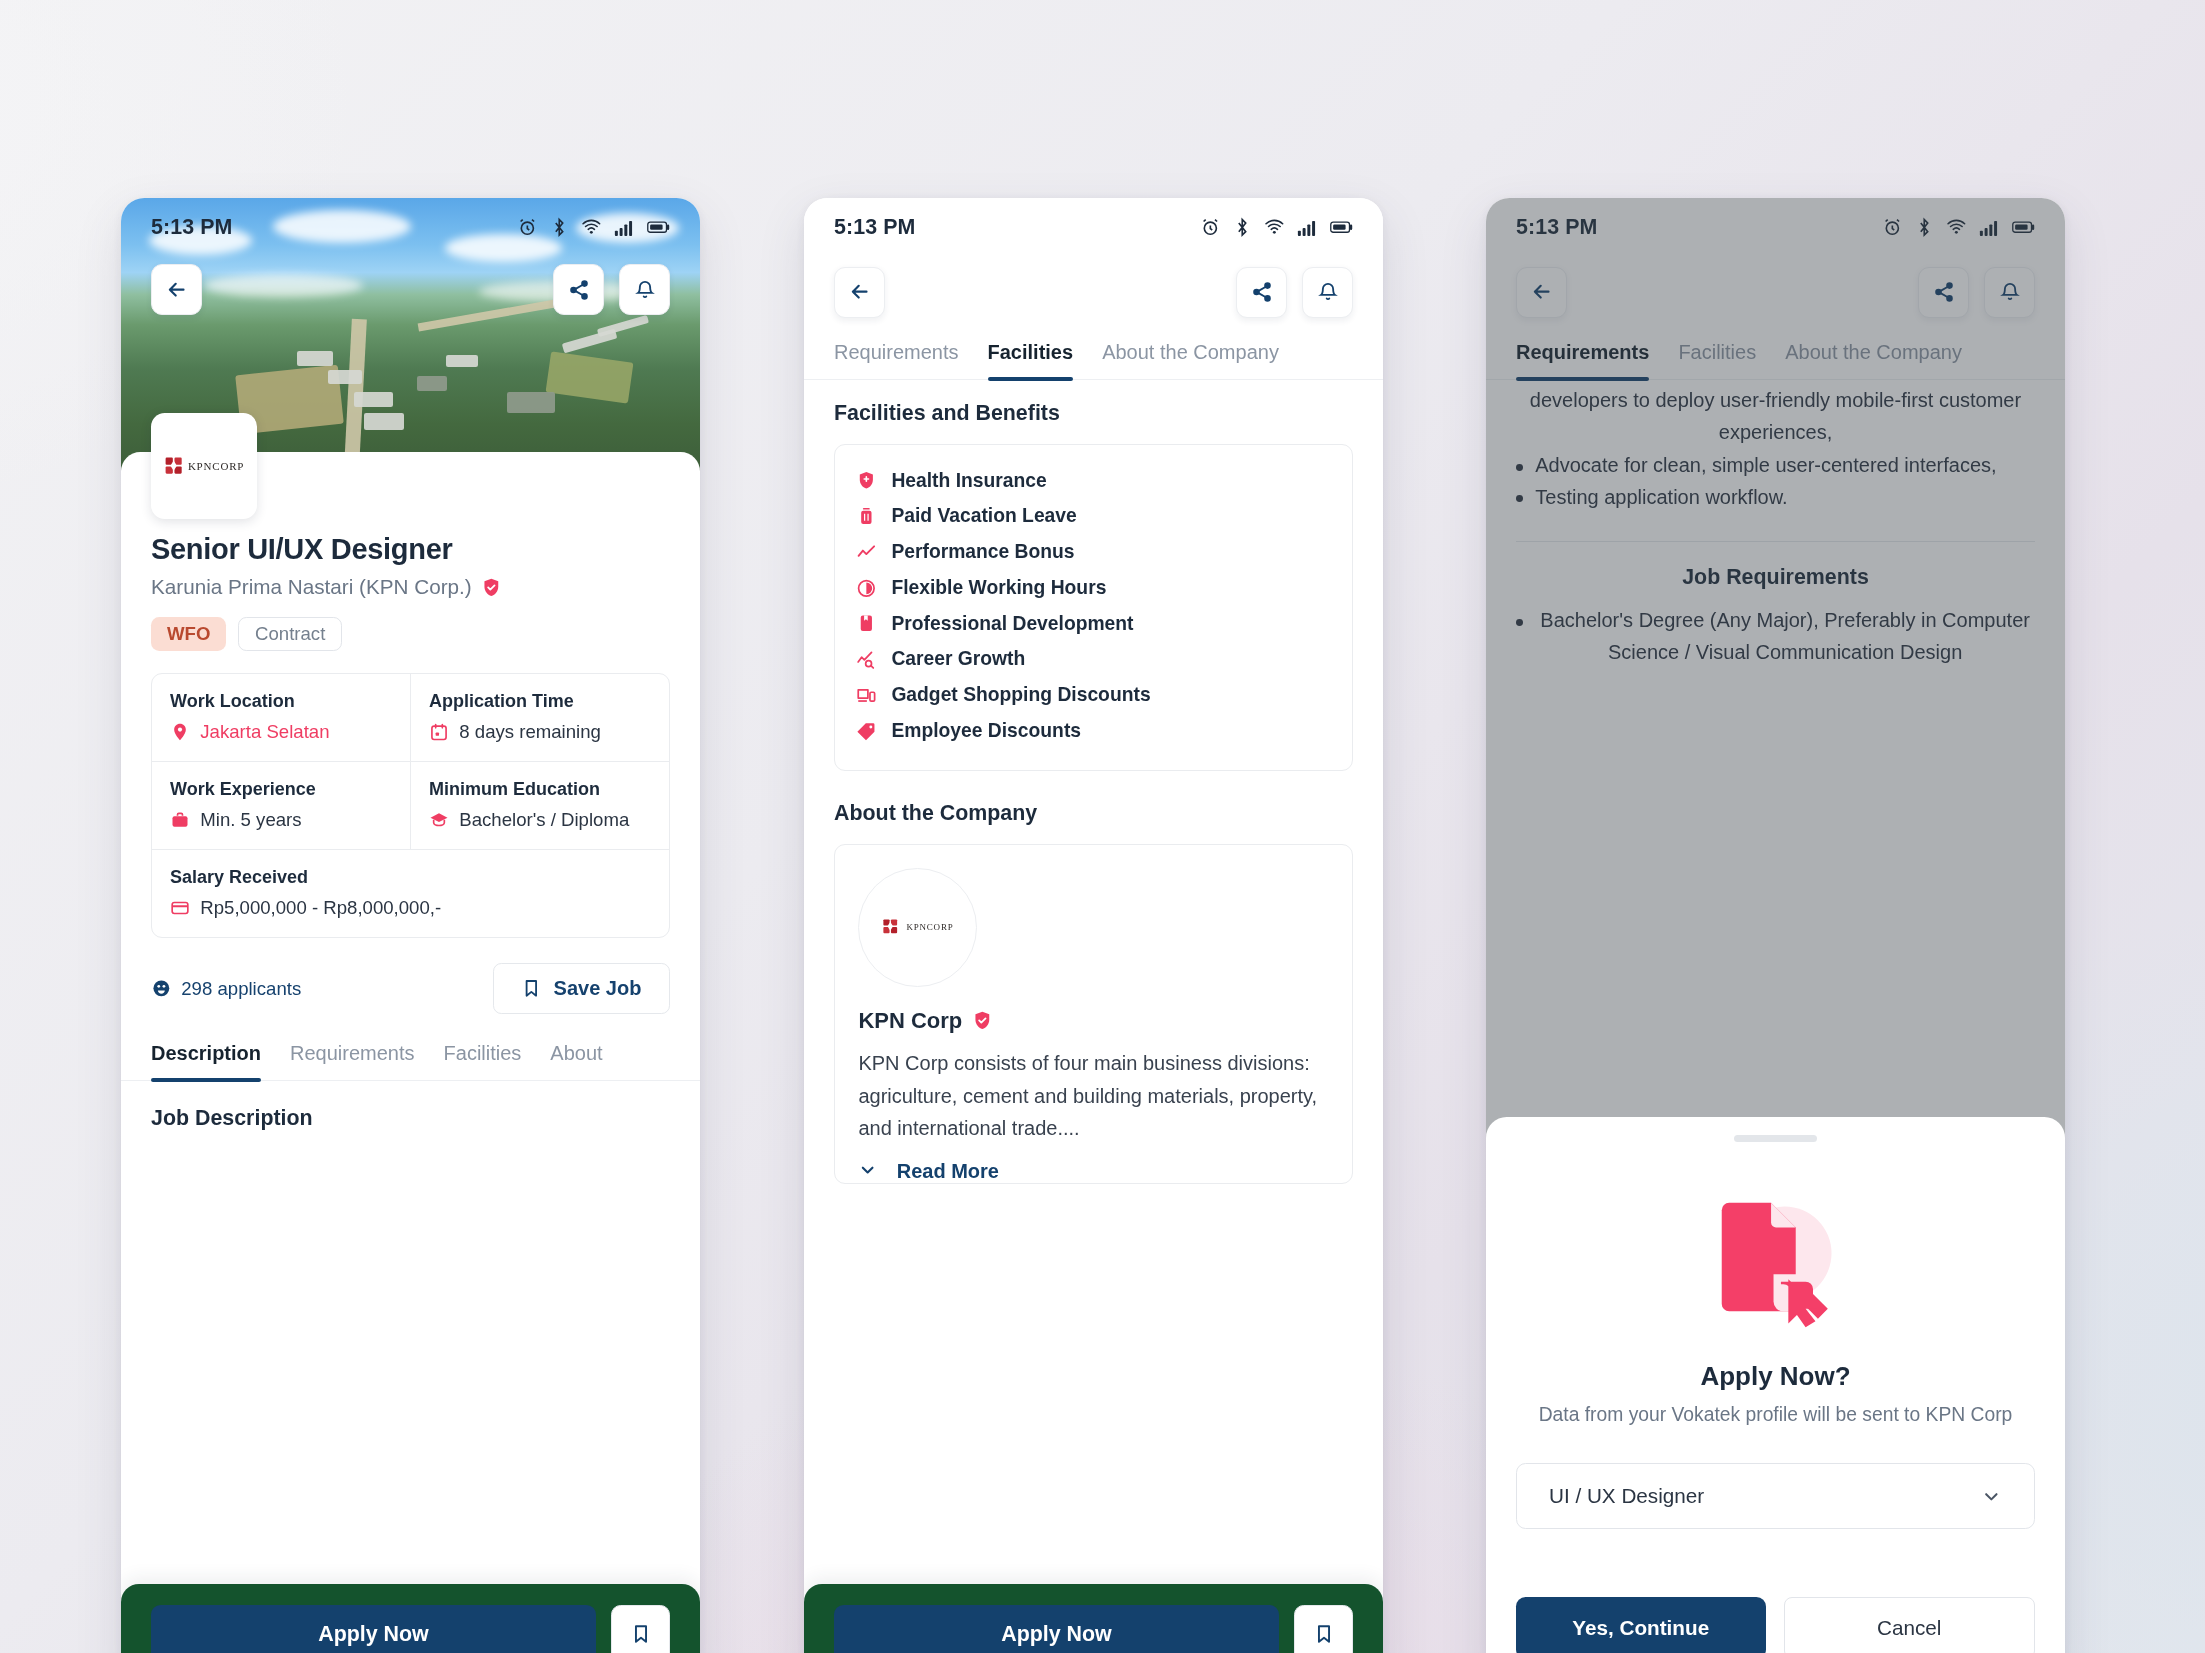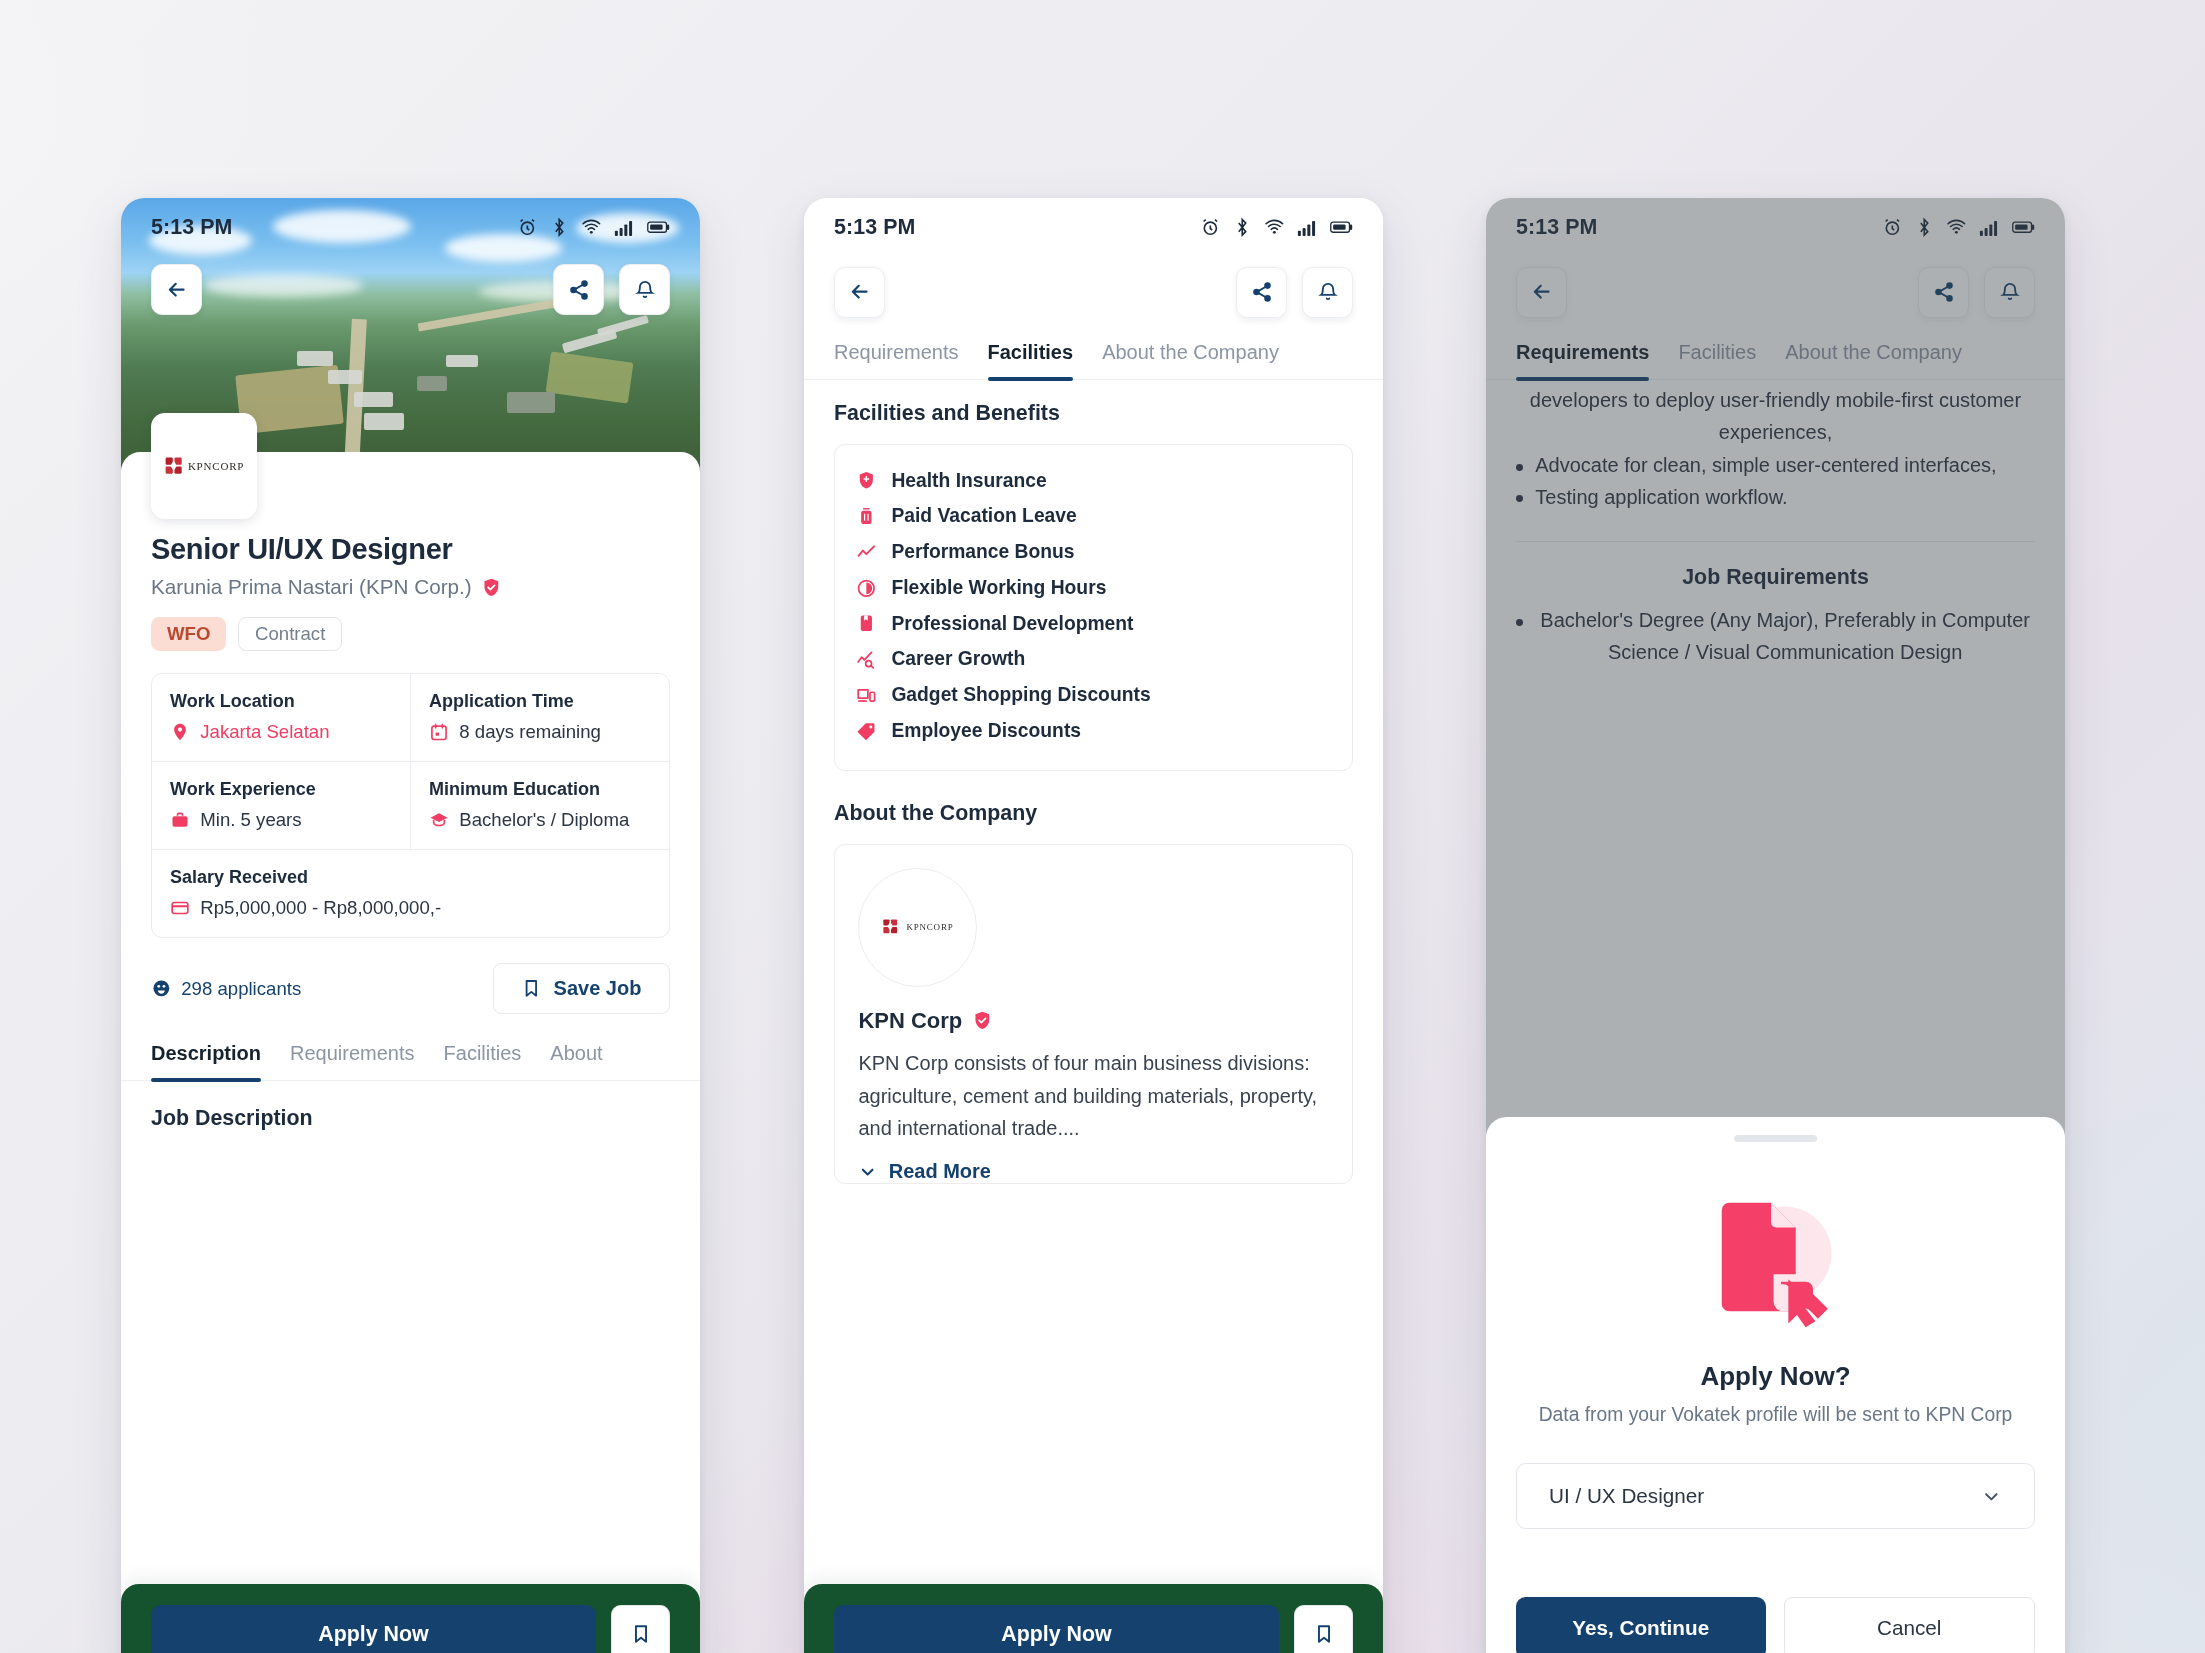--- a/index.html
+++ b/index.html
@@ -200,21 +200,21 @@
   .about-logo {
     width: 119px; height: 119px; border-radius: 50%;
     border: 1.1px solid #eceef1; display:flex; align-items:center; justify-content:center;
   }
   .about-name { display:flex; align-items:center; gap: 9.6px; margin-top: 20.7px; }
   .about-name b { font-size: 22px; color:#1d2b3c; }
   .about-text {
     margin-top: 13.8px; font-size: 20px; line-height: 1.62; color: #39424f;
   }
   .readmore {
-    display:flex; align-items:center; gap: 11px; margin-top: 15px;
+    display:flex; align-items:flex-start; gap: 19px; margin-top: 15px;
     font-size: 20px; font-weight: 700; color: #14416d;
   }
 
   
   .dim-layer {
     position:absolute; inset:0; background: rgba(60,66,74,0.42); z-index: 20;
   }
   .p3-content { position:absolute; inset:0; }
   .req-body { padding: 11px 30px 0 30px; text-align: center; }
   .req-line { font-size: 20px; line-height: 1.58; color:#2b3543; }

